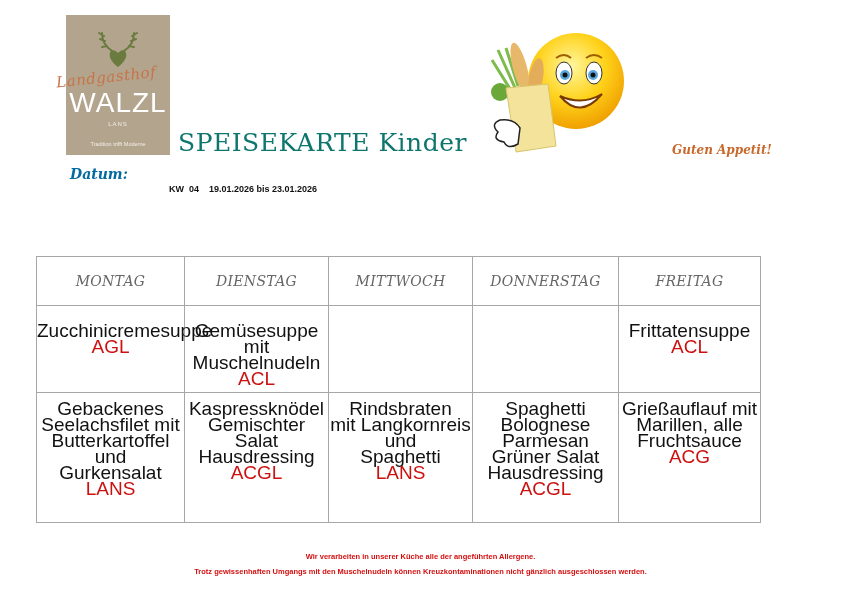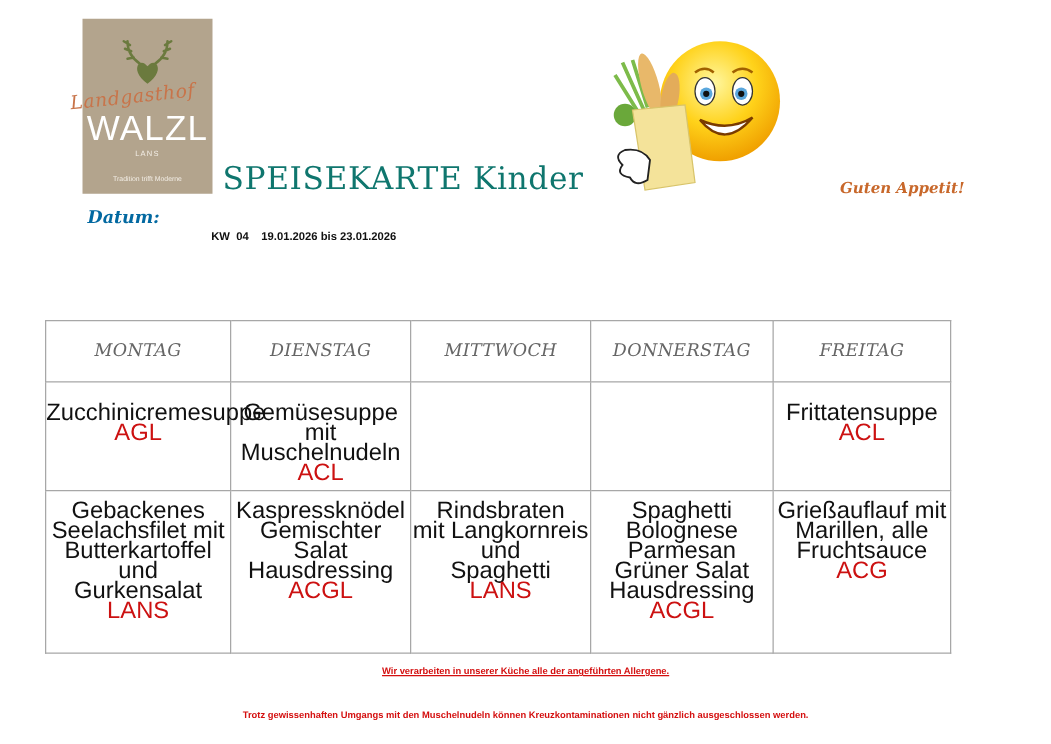--- a/index.html
+++ b/index.html
@@ -26,21 +26,21 @@
   table.menu td, table.menu th { border:1.5px solid #a7a7a7; text-align:center; vertical-align:top; padding:0; }
   table.menu th { height:48px; vertical-align:middle; font-family:"DejaVu Serif", serif; font-style:italic; font-weight:normal; font-size:14px; color:#666; letter-spacing:0.3px; }
   table.menu td { font-size:19px; line-height:16px; color:#111; }
   tr.r1 td { height:87px; padding-top:17px; box-sizing:border-box; }
   tr.r2 td { height:130px; padding-top:8px; box-sizing:border-box; }
   tr.r3 td { height:64px; padding-top:17px; box-sizing:border-box; }
   .dish { display:block; white-space:pre-line; }
   .allergen { display:block; color:#cc1111; }
 
   .note { left:0; width:841px; text-align:center; color:#d40f0f; font-size:7.5px; font-weight:bold; }
-  .note1 { top:532px;text-decoration:underline; }
+  .note1 { top:552px; }
   .note2 { top:567px; }
 </style>
 </head>
 <body>
 
 <div class="abs logo">
   <svg class="antler" viewBox="0 0 44 40">
     <path d="M22 38 C14 32 12 26 15 22 C18 20 20 22 22 24 C24 22 26 20 29 22 C32 26 30 32 22 38 Z" fill="#6b7a3e"></path>
     <path d="M16 22 C10 18 6 12 6 4 M9 12 L4 10 M8 7 L3 4 M11 17 L6 18 M28 22 C34 18 38 12 38 4 M35 12 L40 10 M36 7 L41 4 M33 17 L38 18" stroke="#6b7a3e" stroke-width="2" fill="none" stroke-linecap="round"></path>
   </svg>

